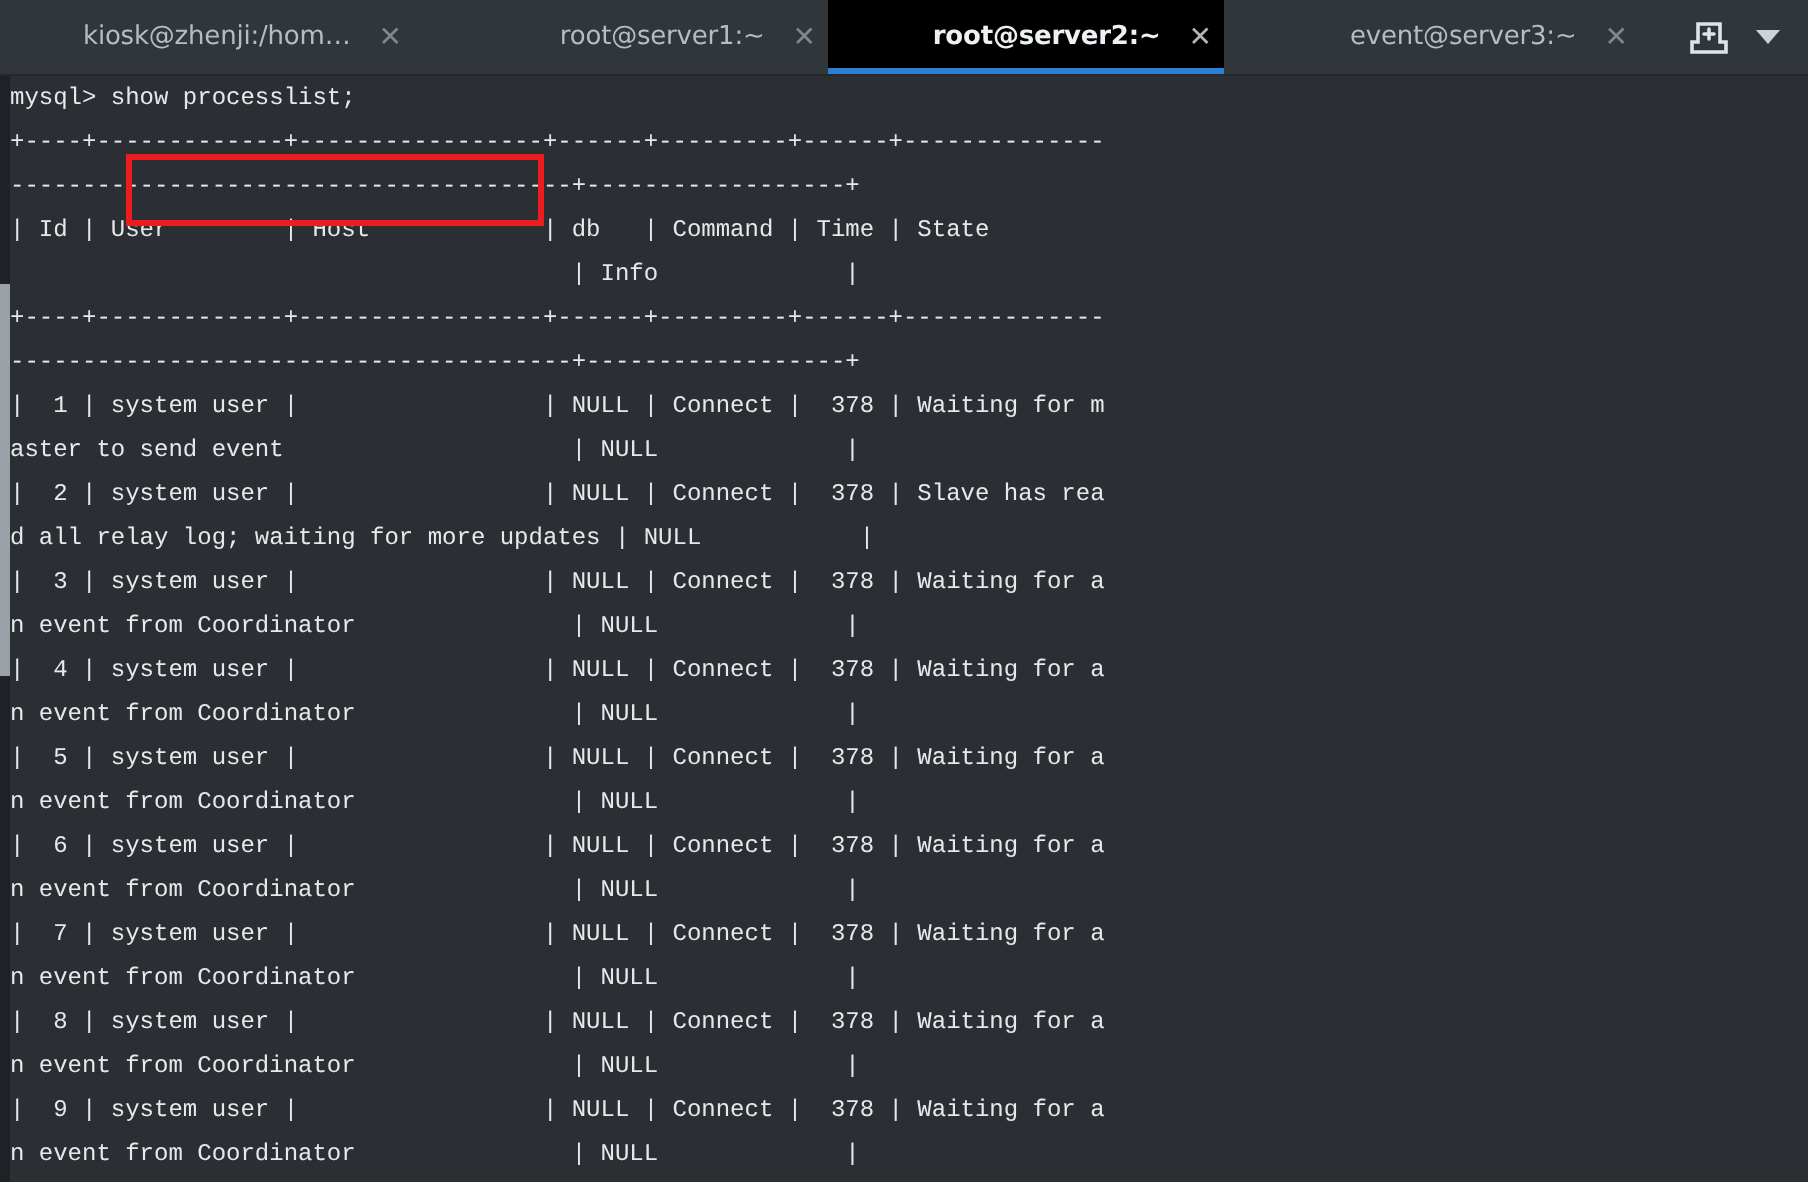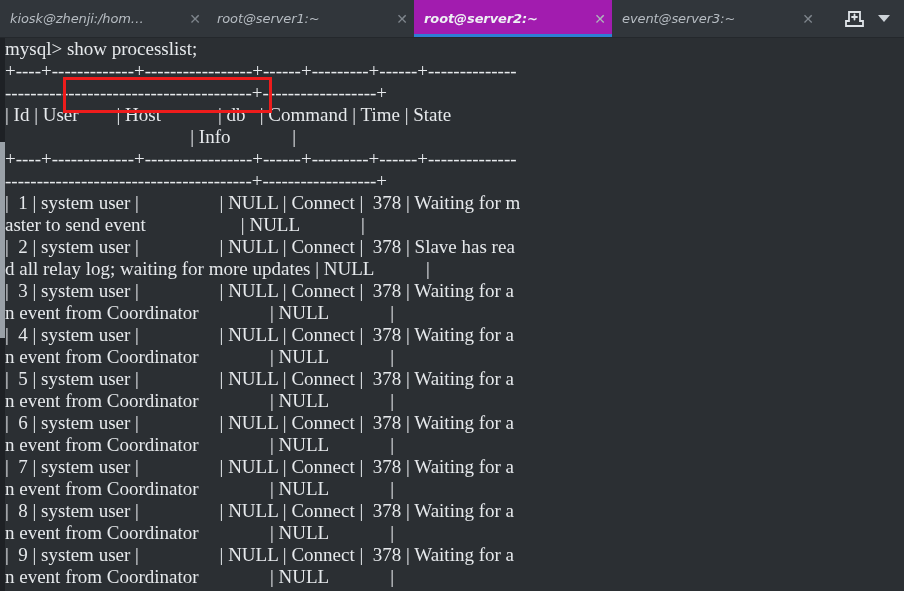--- a/index.html
+++ b/index.html
@@ -22,34 +22,33 @@
     display: flex;
     align-items: stretch;
     box-sizing: border-box;
     border-bottom: 1px solid #24282c;
     overflow: hidden;
   }
   .tab {
     position: relative;
     display: flex;
     align-items: center;
-    justify-content: space-between;
+    justify-content: flex-end;
     box-sizing: border-box;
     font-family: "DejaVu Sans", sans-serif;
     font-size: 13px;
     color: #b6bcc2;
     padding: 0 6px 0 10px;
     background: #31363b;
     white-space: nowrap;
     overflow: hidden;
-    font-style: italic;
   }
   .tab .label { letter-spacing: -0.1px; }
   .tab.active {
-    background: #a21caf;
+    background: #000000;
     color: #eef1f4;
     font-weight: bold;
   }
   .tab.active::after {
     content: "";
     position: absolute;
     left: 0; right: 0; bottom: 0;
     height: 3px;
     background: #2d7fd3;
   }
@@ -103,22 +102,22 @@
     width: 5px;
     height: 196px;
     background: #9aa1a8;
   }
   #screen {
     position: absolute;
     left: 5px;
     top: 0;
     right: 0;
     white-space: pre;
-    font-family: Liberation Serif, serif;
-    font-size: 19px;
+    font-family: Liberation Mono, monospace;
+    font-size: 12px;
     line-height: 22px;
     color: #e6e9ec;
     letter-spacing: 0px;
   }
   #screen .line { height: 22px; }
 
   
   #annotation {
     position: absolute;
     left: 63px;

